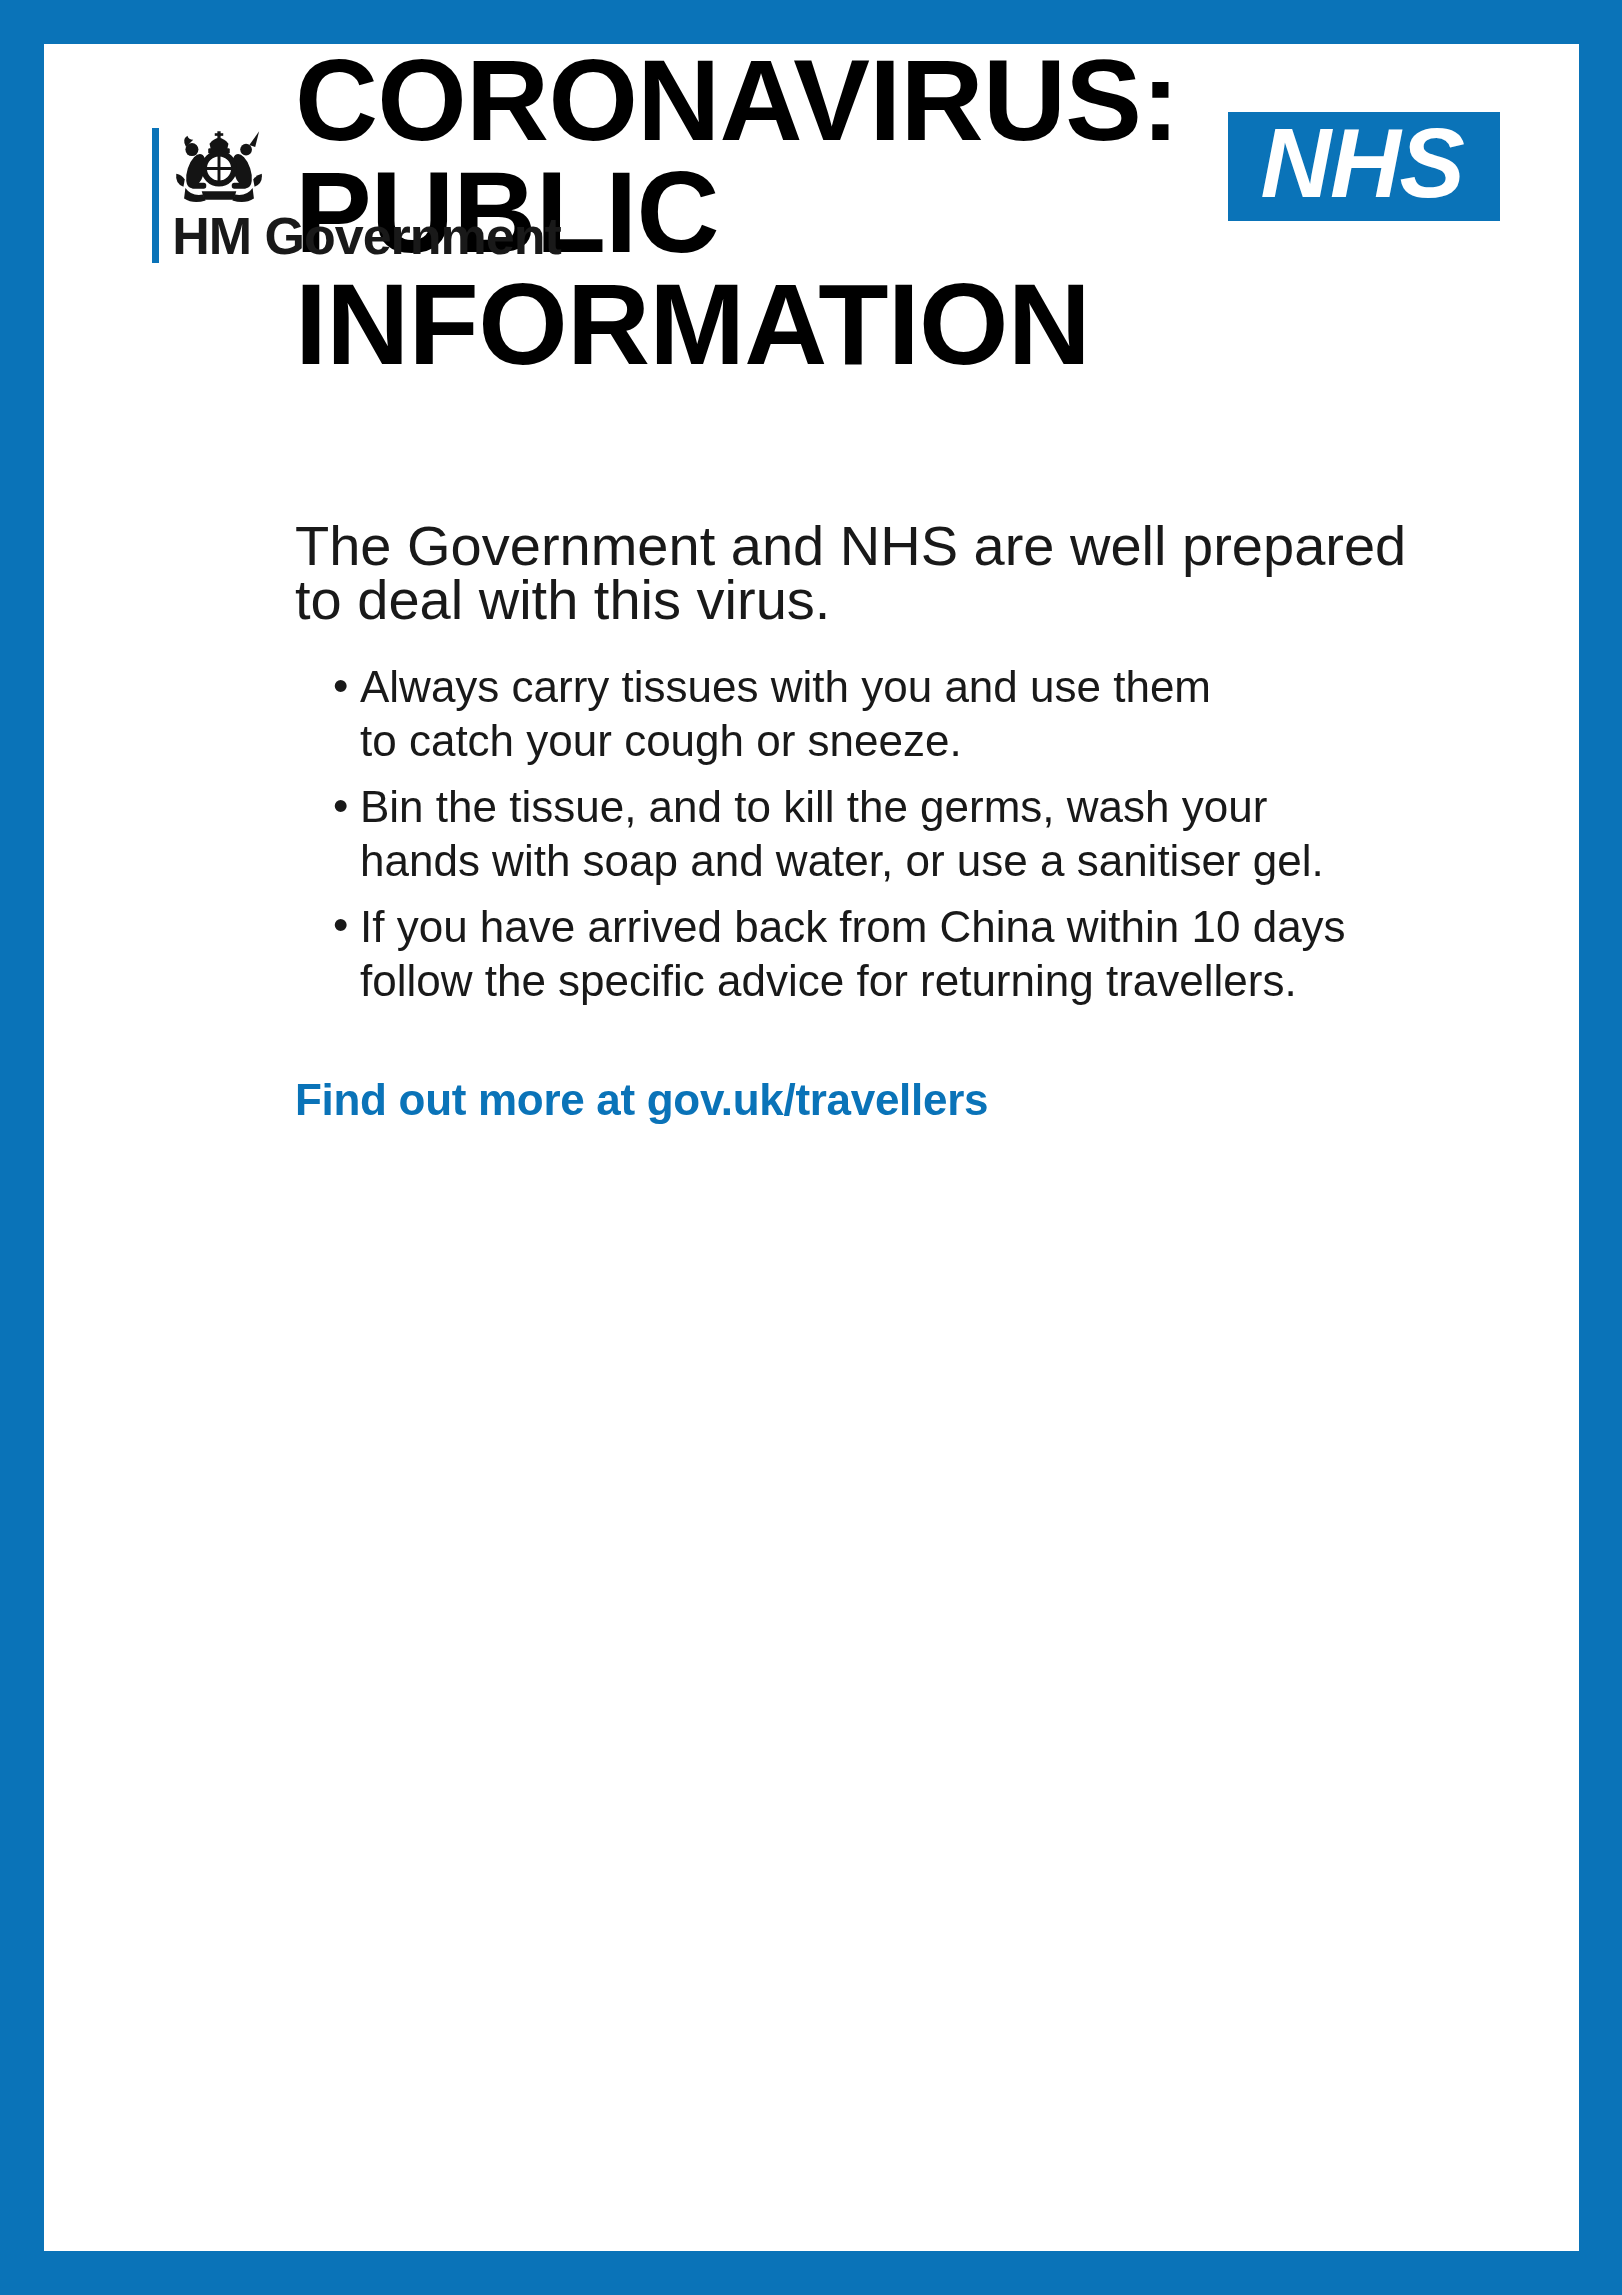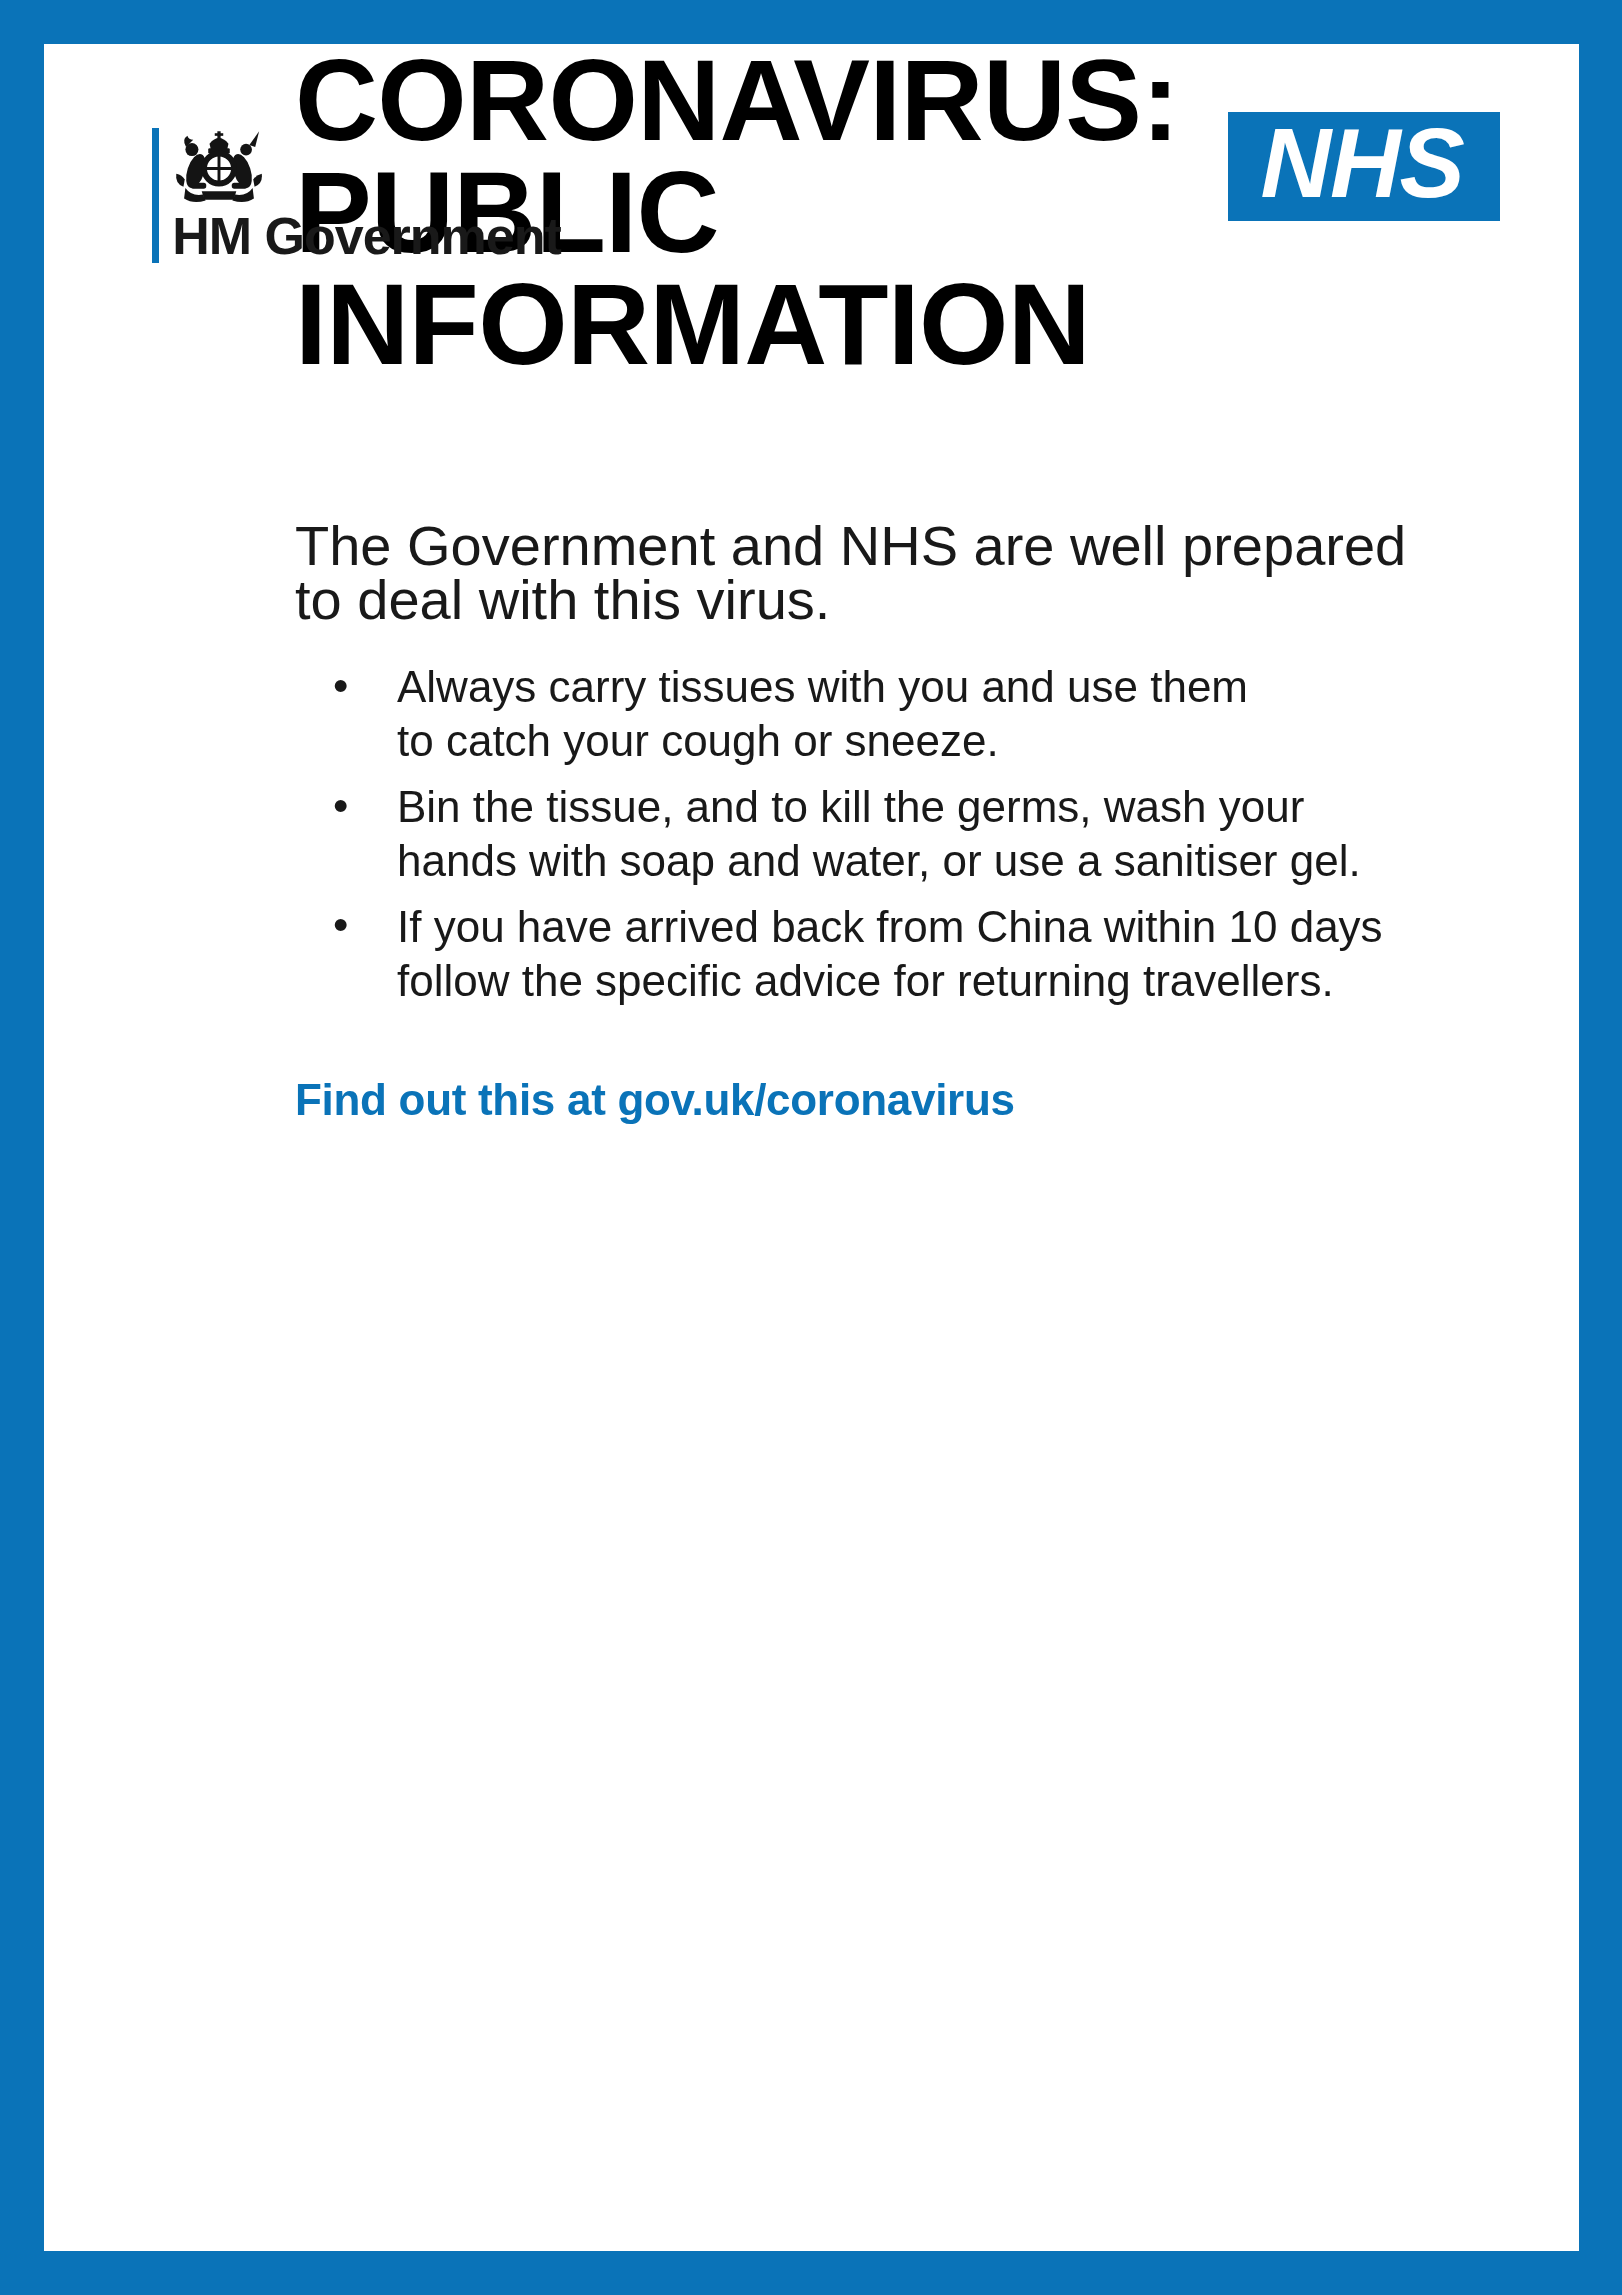--- a/index.html
+++ b/index.html
@@ -90,21 +90,21 @@
     list-style:none;
     margin:33px 0 56px 0;
   }
   ul.bullets li{
     position:relative;
     padding-left:65px;
     margin-bottom:11.8px;
     font-size:44px;
     line-height:54px;
   }
-  ul.bullets li .text{white-space:pre-line;display:block;margin-left:37px;}
+  ul.bullets li .text{white-space:pre-line;display:block;}
   ul.bullets li .dot{
     position:absolute;
     left:38px;top:-1.3px;
     font-size:44px;
   }
   p.link{
     margin-top:65px;
     margin-bottom:0;
     font-weight:bold;
     color:var(--accent);
@@ -179,19 +179,19 @@
 hands with soap and water, or use a sanitiser gel.</span>
           </li>
           <li>
             <span class="dot">•</span>
             <span class="text">If you have arrived back from China within 10 days
 follow the specific advice for returning travellers.</span>
           </li>
         </ul>
 
 
-        <p class="link">Find out this at gov.uk/coronavirus</p>
+        <p class="link">Find out more at gov.uk/travellers</p>
       </div>
     </div>
 
   </div>
 </div>
 
 
 </body></html>

